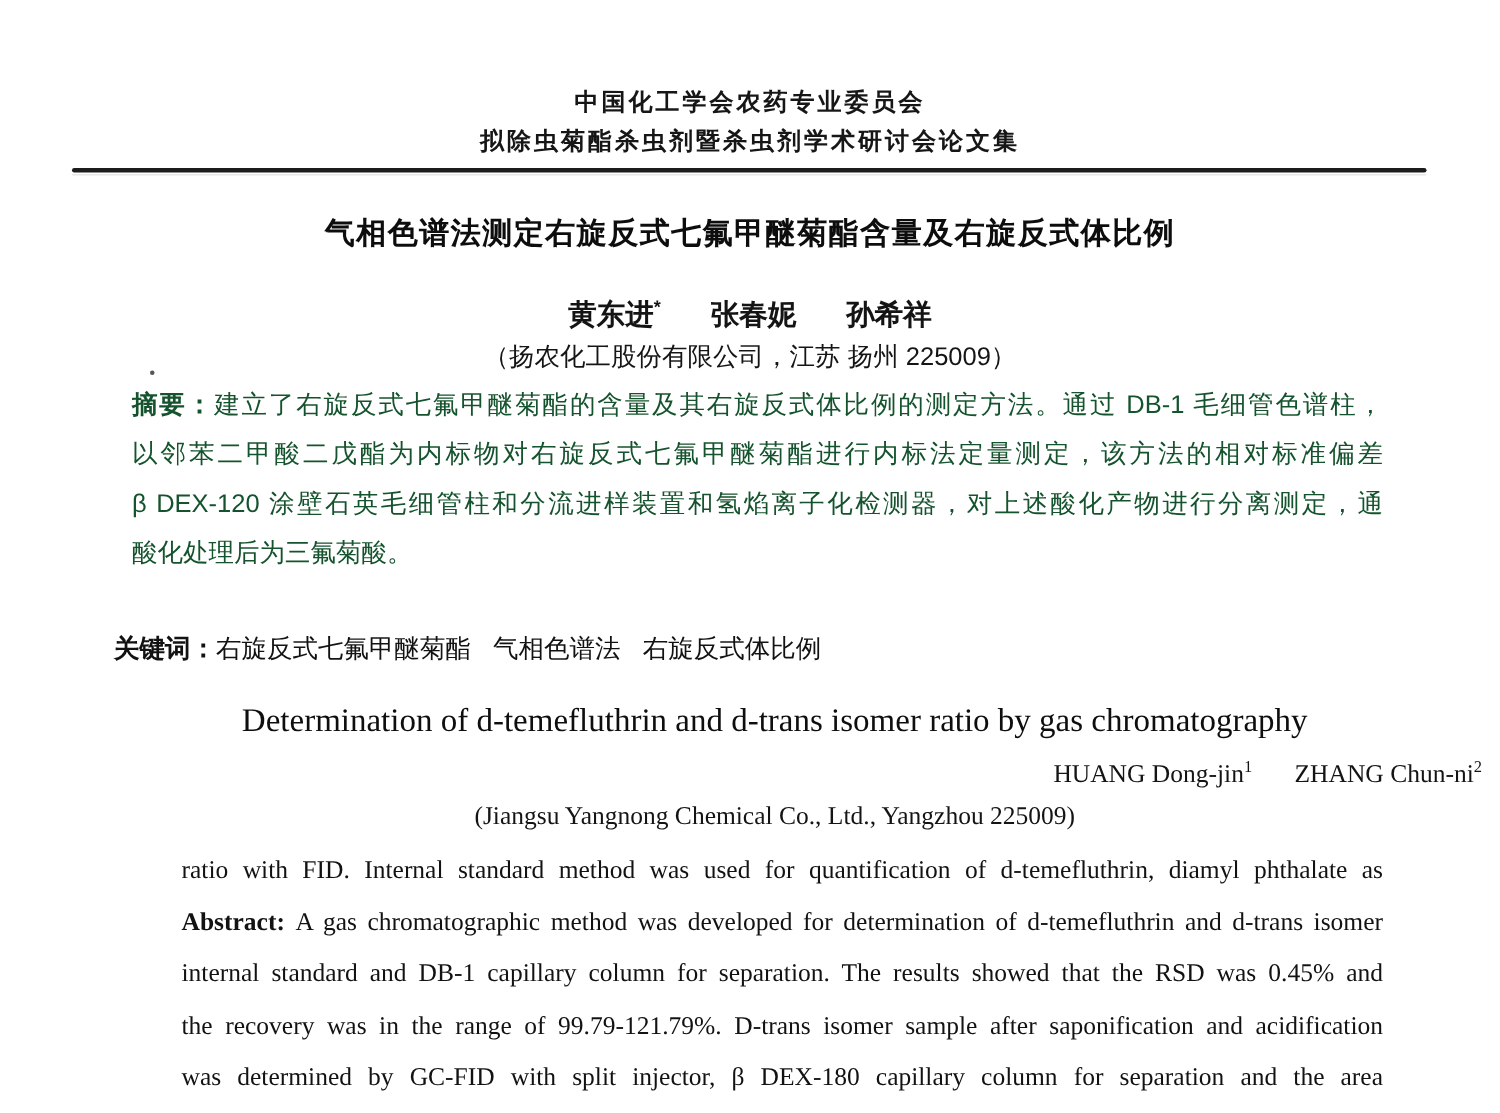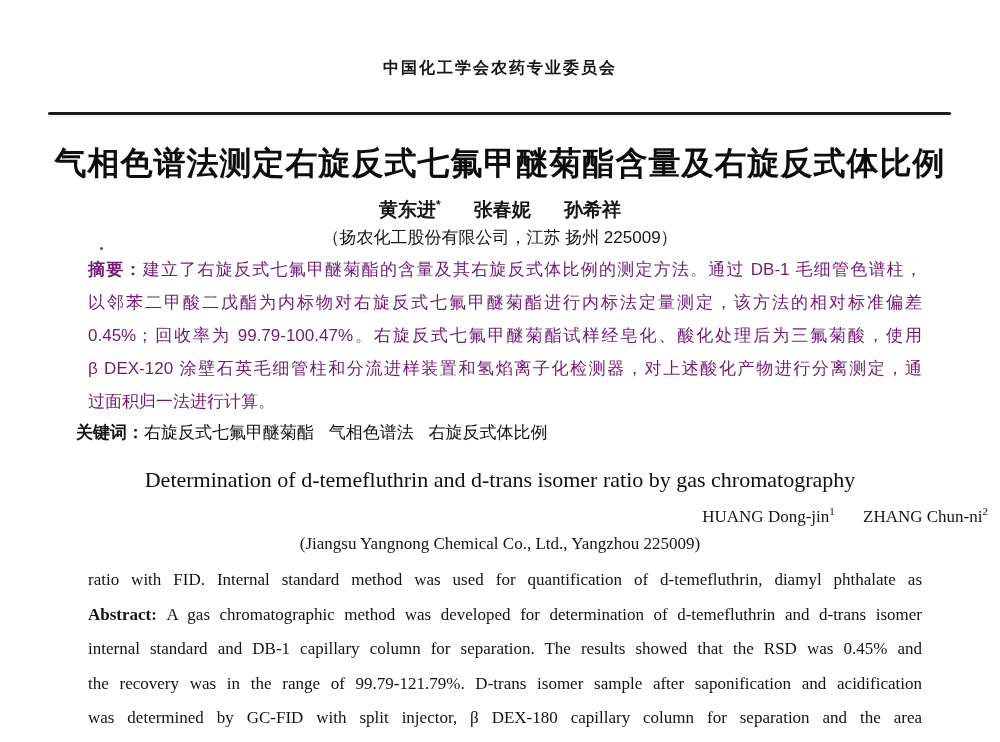--- a/index.html
+++ b/index.html
@@ -8,74 +8,74 @@
     position: relative; width: 1000px; height: 742px;
     background: #ffffff; color: #111111;
     font-family: "Liberation Sans", sans-serif;
   }
   .center { text-align: center; width: 100%; }
 
   .header-line { position: absolute; font-size: 16px; font-weight: 700; letter-spacing: 2px; color: #161616; }
   .rule { position: absolute; left: 48px; top: 112px; width: 903px; height: 3px; background: #1c1c1c; }
   .rule2 { position: absolute; left: 48px; top: 116px; width: 903px; height: 1px; background: #e8e8e8; }
 
-  .cn-title { position: absolute; top: 142px; font-size: 32px; font-weight: 800; letter-spacing: 1px; color: #0d0d0d; }
+  .cn-title { position: absolute; top: 142px; font-size: 20px; font-weight: 800; letter-spacing: 1px; color: #0d0d0d; }
   .cn-authors { position: absolute; top: 197px; font-size: 19px; font-weight: 700; color: #141414; text-align: center; }
   .cn-authors .author { margin: 0 14px; }
   .cn-authors sup { font-size: 12px; font-weight: 700; }
   .cn-affil { position: absolute; top: 226px; font-size: 17px; color: #151515; }
 
   .text-col { position: absolute; left: 88px; width: 834px; }
-  .cn-abs { top: 253px; font-size: 17px; color: #701a75; }
+  .cn-abs { top: 253px; font-size: 17px; color: #14532d; }
   .cn-abs .ln { line-height: 33px; height: 33px; white-space: nowrap; }
   .just { text-align: justify; text-align-last: justify; white-space: normal !important; }
   .bold { font-weight: 700; }
 
   .cn-keywords { position: absolute; left: 76px; top: 416px; font-size: 17px; color: #121212; line-height: 33px; }
   .cn-keywords .kw { word-spacing: 10px; }
 
-  .en-serif { font-family: "Liberation Serif", serif; }
+  .en-serif { font-family: "Liberation Serif", serif; padding-left: 33px; }
   .en-title { position: absolute; top: 467px; font-size: 22px; color: #0e0e0e; }
   .en-authors { position: absolute; top: 505px; font-size: 17px; color: #141414; text-align: right; }
   .en-authors .author { margin: 0 12px; }
   .en-authors sup { font-size: 11px; }
   .en-affil { position: absolute; top: 534px; font-size: 17px; color: #141414; }
 
   .en-abs { top: 563px; font-size: 17px; color: #121212; }
   .en-abs .ln { line-height: 34.5px; height: 34.5px; white-space: nowrap; }
 
   .speck { position: absolute; left: 100px; top: 247px; width: 3px; height: 3px; background: #555; border-radius: 50%; }
 </style>
 </head>
 <body>
 
 <div class="page">
 
   <div class="header-line center" style="top:58px;">中国化工学会农药专业委员会</div>
+  <div class="header-line center" style="top:84px;">拟除虫菊酯杀虫剂暨杀虫剂学术研讨会论文集</div>
   <div class="rule"></div>
   <div class="rule2"></div>
 
   <div class="speck"></div>
 
   <div class="cn-title center">气相色谱法测定右旋反式七氟甲醚菊酯含量及右旋反式体比例</div>
 
   <div class="cn-authors center">
     <span class="author"><span>黄东进</span><sup>*</sup></span>
     <span class="author"><span>张春妮</span><sup></sup></span>
     <span class="author"><span>孙希祥</span><sup></sup></span>
   </div>
 
   <div class="cn-affil center">（扬农化工股份有限公司，江苏 扬州 225009）</div>
 
   <div class="text-col cn-abs">
     <div class="ln just"><span class="bold">摘要：</span><span>建立了右旋反式七氟甲醚菊酯的含量及其右旋反式体比例的测定方法。通过 DB-1 毛细管色谱柱，</span></div>
     <div class="ln just">以邻苯二甲酸二戊酯为内标物对右旋反式七氟甲醚菊酯进行内标法定量测定，该方法的相对标准偏差</div>
-    <div class="ln just">0.45%；回收率为 99.79-100.47%。右旋反式七氟甲醚菊酯试样经皂化、酸化处理后为三氟菊酸，使用</div>
     <div class="ln just">β DEX-120 涂壁石英毛细管柱和分流进样装置和氢焰离子化检测器，对上述酸化产物进行分离测定，通</div>
-    <div class="ln">过面积归一法进行计算。</div>
+    <div class="ln">酸化处理后为三氟菊酸。</div>
   </div>
 
   <div class="cn-keywords">
     <span class="bold">关键词：</span><span class="kw">右旋反式七氟甲醚菊酯 气相色谱法 右旋反式体比例</span>
   </div>
 
   <div class="en-title en-serif center">Determination of d-temefluthrin and d-trans isomer ratio by gas chromatography</div>
 
   <div class="en-authors en-serif center">
     <span class="author"><span>HUANG Dong-jin</span><sup>1</sup></span>

